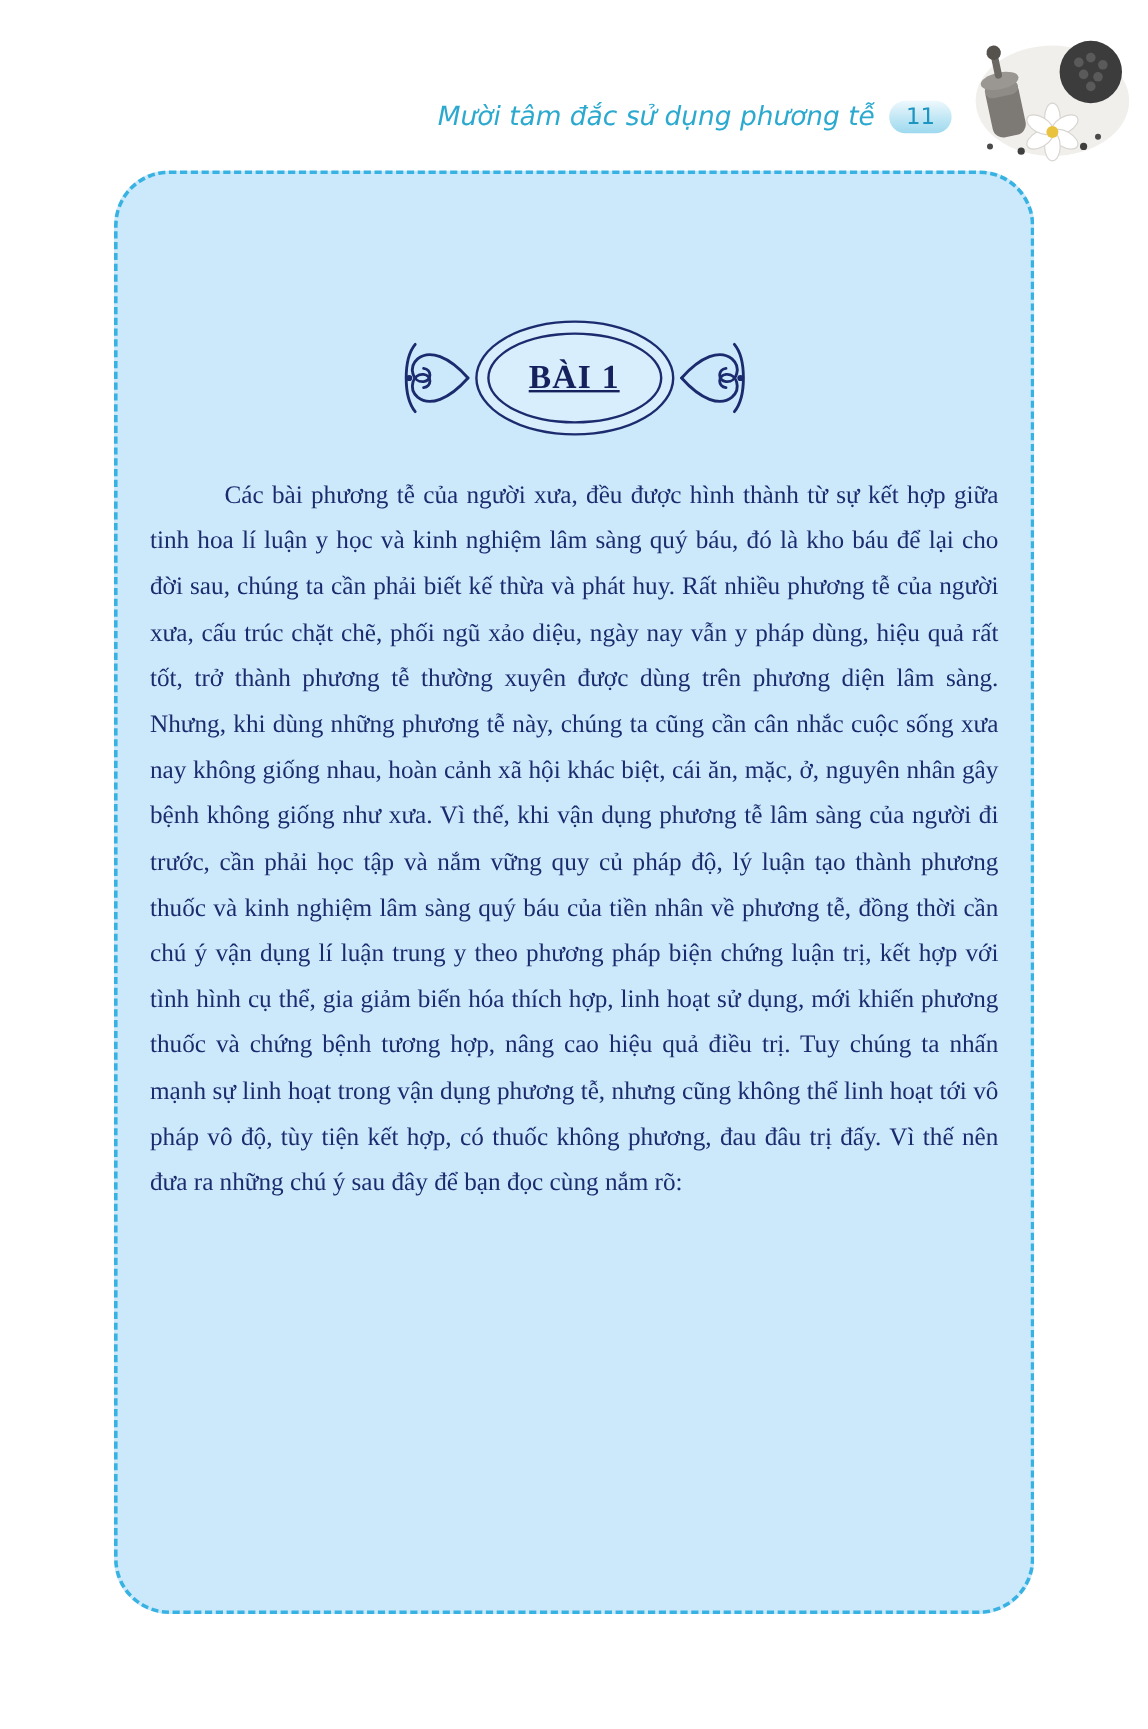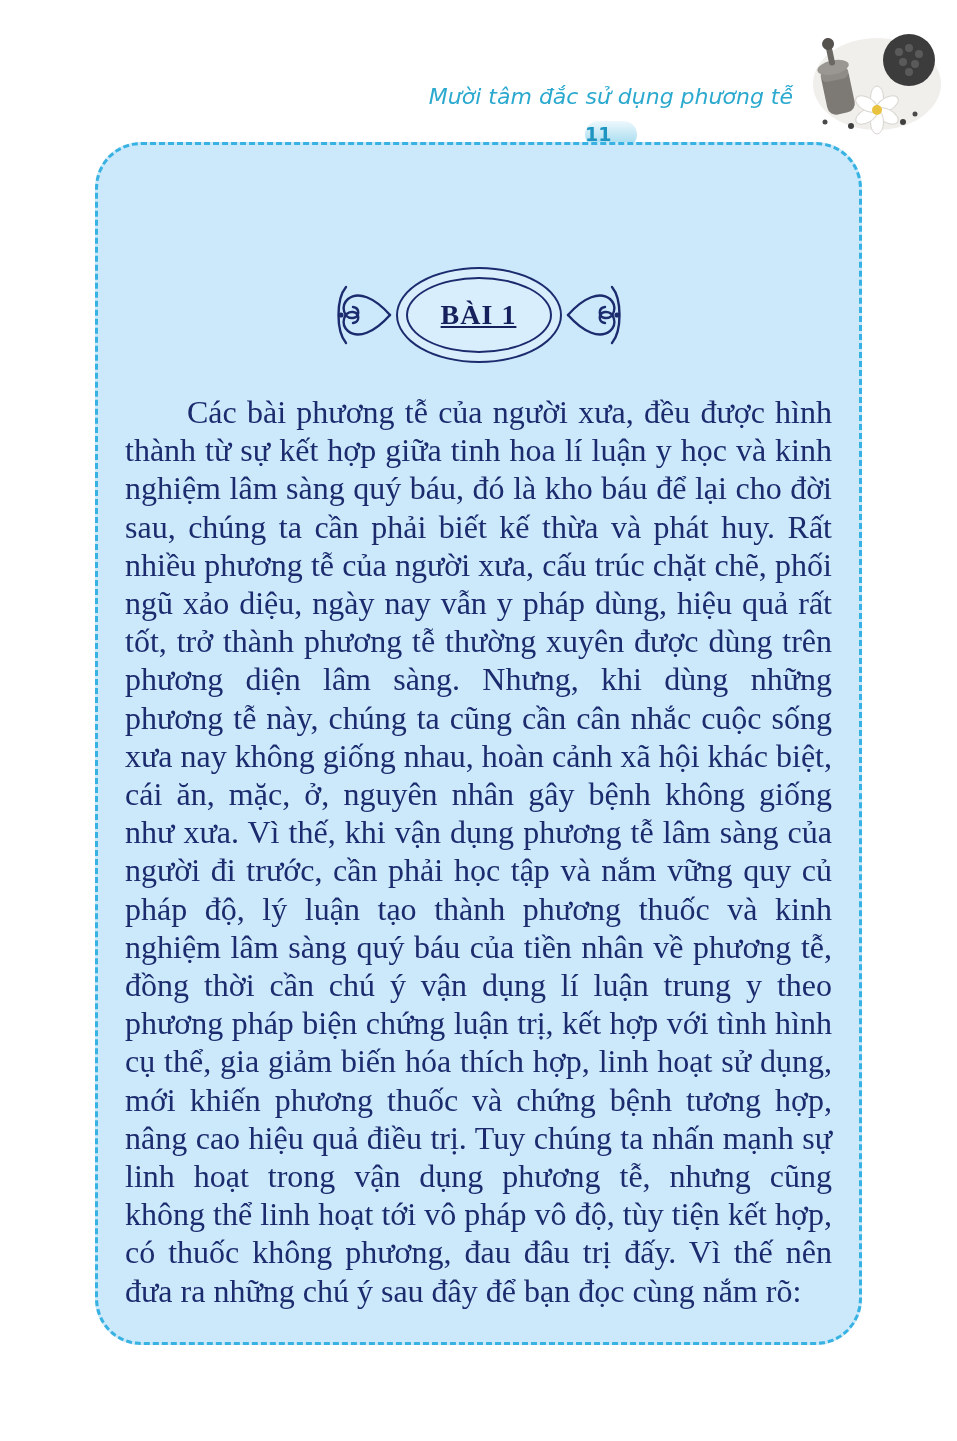--- a/index.html
+++ b/index.html
@@ -7,33 +7,33 @@
     position:relative;
     width:957px;height:1441px;
     background:#ffffff;
     overflow:hidden;
     font-family:"Liberation Serif","DejaVu Serif",serif;
   }
 
   
   .header-row{
     position:absolute;top:84px;right:164px;
-    display:flex;align-items:center;gap:12px;flex-direction:column;
+    display:flex;align-items:center;gap:12px;
   }
   .running-title{
     font-family:"DejaVu Sans","Liberation Sans",sans-serif;
     font-style:italic;font-weight:500;
     font-size:22px;color:#2BA9CF;
     white-space:nowrap;
   }
   .page-badge{
     display:inline-block;min-width:52px;height:27px;line-height:27px;
-    text-align:left;border-radius:14px;
+    text-align:center;border-radius:14px;
     background:linear-gradient(180deg,#eef8fd 0%,#bfe6f4 55%,#9ed9ef 100%);
-    color:#1d95c0;font-weight:bold;font-size:19px;
+    color:#1d95c0;font-weight:normal;font-size:19px;
     font-family:"DejaVu Sans","Liberation Sans",sans-serif;
   }
   .decor-photo{position:absolute;top:26px;right:14px;width:152px;height:110px;}
 
   
   .panel{
     position:absolute;left:95px;top:142px;
     width:767px;height:1203px;box-sizing:border-box;
     background:#cbe9fb;
     border:3px dashed #38b2e2;
@@ -68,21 +68,21 @@
     color:#141f5c;
     font-size:30px;font-weight:bold;
     line-height:47px;letter-spacing:0.4px;
   }
   .title-line{display:block;}
 
   
   .body-text{
     margin:0;
     color:#1c2b6e;
-    font-size:32px;line-height:38.2px;
+    font-size:21px;line-height:38.2px;
     text-align:justify;
     text-indent:62px;
   }
 </style>
 </head>
 <body>
 
 <div class="page">
 
   <div class="decor-photo">

